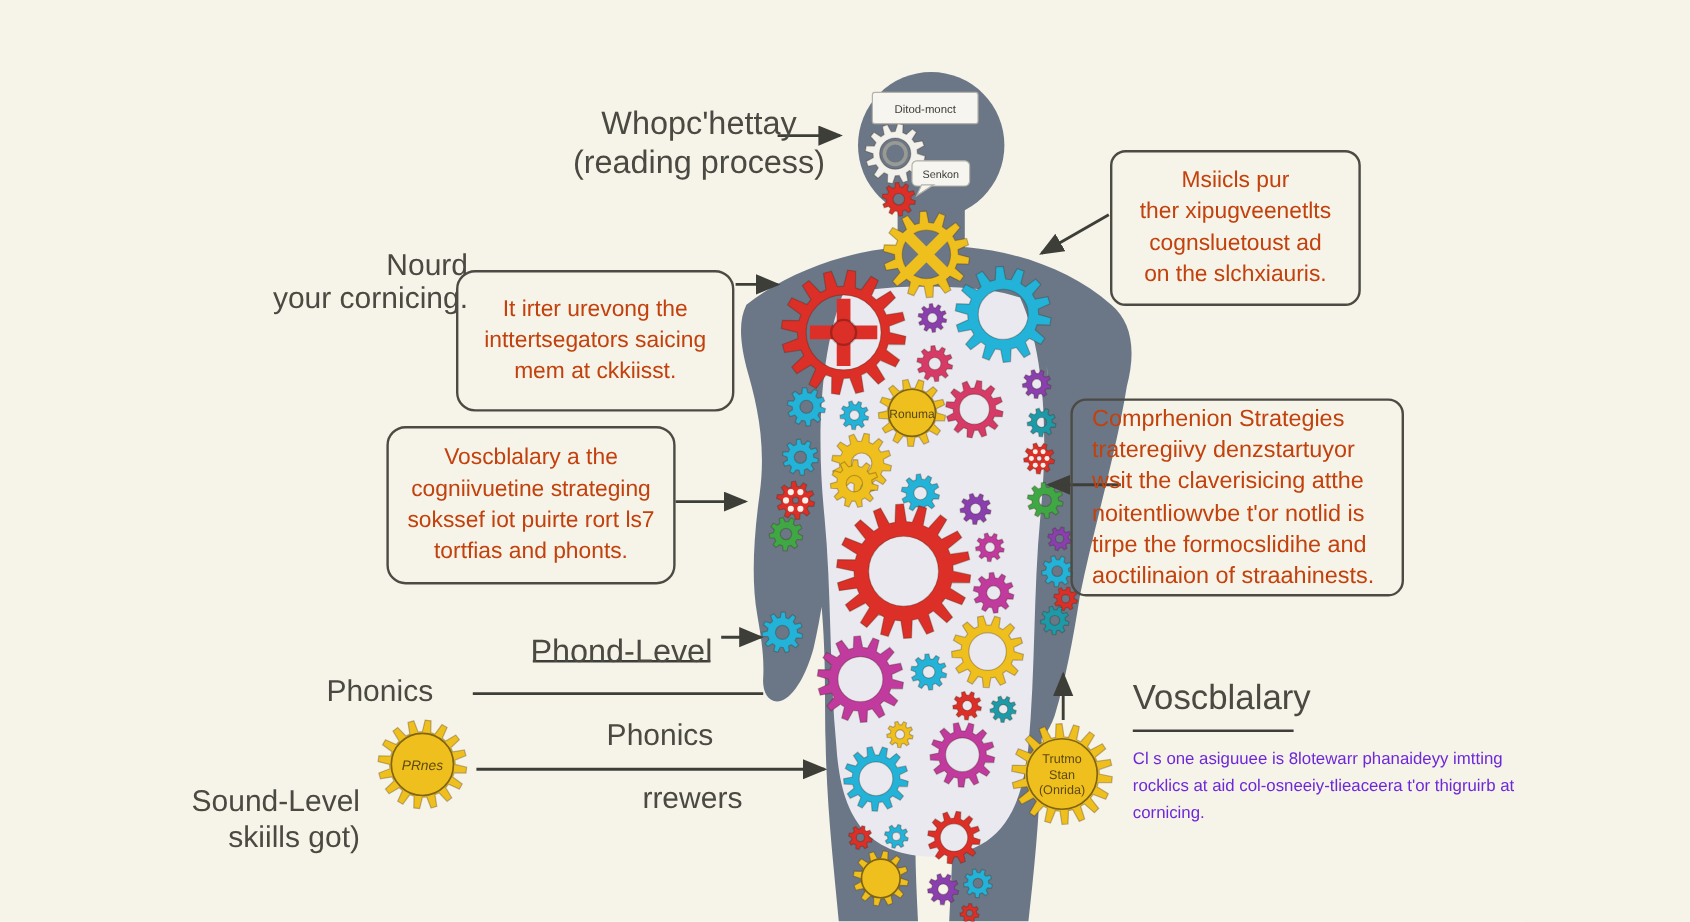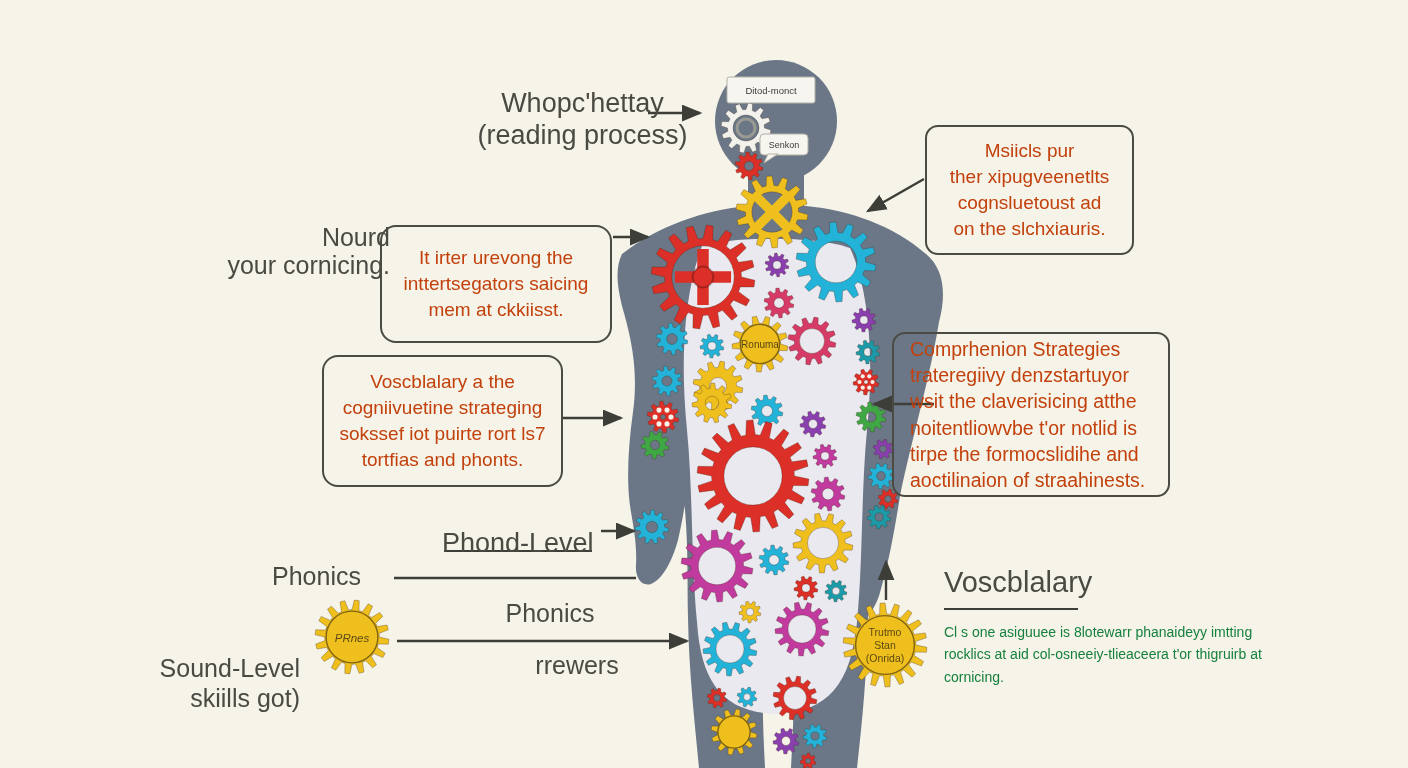--- a/index.html
+++ b/index.html
@@ -241,21 +241,21 @@
       <path d="M444,551 L592,551" stroke-width="2"></path>
       <path d="M944,609 L1078,609" stroke-width="2"></path>
     </g>
   </svg>
 
   <div class="t center" style="left:430px;top:88px;width:305px;font-size:27px;line-height:1.18;">
     <div class="line">Whopc'hettay</div>
     <div class="line">(reading process)</div>
   </div>
 
-  <div class="t right med" style="left:170px;top:224px;width:220px;line-height:1.1;">
+  <div class="t right med" style="left:170px;top:208px;width:220px;line-height:1.1;">
     <div class="line">Nourd</div>
     <div class="line">your cornicing.</div>
   </div>
 
   <div class="box" style="left:380px;top:185px;width:228px;height:114px;margin-top:40px;">
     <div class="line">It irter urevong the</div>
     <div class="line">inttertsegators saicing</div>
     <div class="line">mem at ckkiisst.</div>
   </div>
 
@@ -290,19 +290,19 @@
     <div class="line">Sound-Level</div>
     <div class="line">skiills got)</div>
   </div>
 
   <div class="t center med" style="left:470px;top:599px;width:160px;">Phonics</div>
 
   <div class="t center med" style="left:497px;top:651px;width:160px;">rrewers</div>
 
   <div class="t" style="left:944px;top:566px;font-size:29px;">Voscblalary</div>
 
-  <div class="t" style="left:944px;top:621px;width:345px;font-size:14px;line-height:1.6;color:#15803d;">
+  <div class="t" style="left:944px;top:621px;width:345px;font-size:14px;line-height:1.6;color:#6d28d9;">
     <div class="line">Cl s one asiguuee is 8lotewarr phanaideyy imtting</div>
     <div class="line">rocklics at aid col-osneeiy-tlieaceera t'or thigruirb at</div>
     <div class="line">cornicing.</div>
   </div>
 
 </div>
 
 </body></html>

